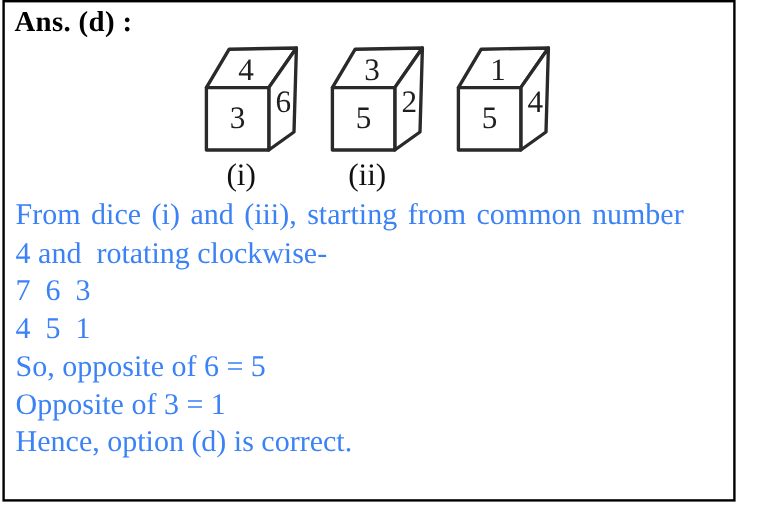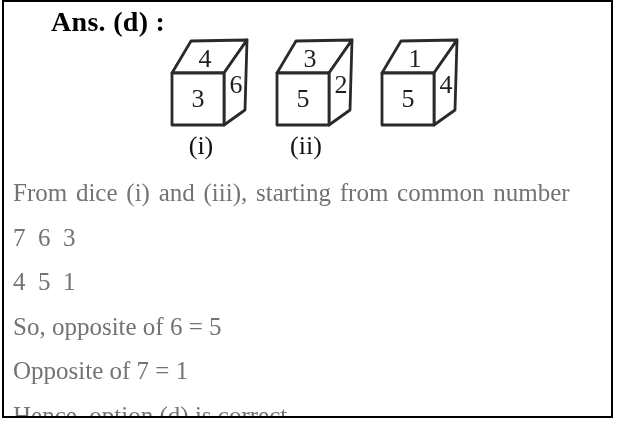--- a/index.html
+++ b/index.html
@@ -10,46 +10,44 @@
   }
   .answer-box{
     position:absolute;left:2px;top:0;
     width:607px;height:414px;
     border:2px solid #000;
     background:#fff;
     overflow:hidden;
   }
   .ans-header{
     position:absolute;left:8px;top:4px;
-    font-size:28px;font-weight:bold;color:#000;
+    font-size:24px;font-weight:bold;color:#000;
     letter-spacing:.3px;
     white-space:pre;
-    margin-left:39px;
   }
   .dice-row{
     position:absolute;left:155px;top:28px;
     display:flex;gap:10px;
   }
   .die{width:95px;}
   .die svg{display:block;}
   .die-label{
     width:84px;text-align:center;margin-top:1px;
     font-size:26px;color:#111;
   }
   .cube-num{
     font-family:"Liberation Serif","DejaVu Serif",serif;
     font-size:26px;fill:#1f1f1f;
   }
   .text-block{
     position:absolute;left:9px;top:162px;width:598px;
   }
   .text-line{
-    font-size:25px;line-height:31.5px;color:#737373;
+    font-size:25px;line-height:31.5px;color:#3b82f6;
     white-space:pre;
-    margin-top:13px;
   }
   .line-justify{word-spacing:2.5px;}
 </style>
 </head>
 <body>
 
 <div class="answer-box">
 
   <div class="ans-header">Ans. (d) :</div>
 
@@ -87,20 +85,21 @@
         <text class="cube-num" x="46" y="37" text-anchor="middle">1</text>
         <text class="cube-num" x="39" y="77" text-anchor="middle">5</text>
         <text class="cube-num" x="77" y="63" text-anchor="middle">4</text>
       </svg>
     </div>
 
   </div>
 
   <div class="text-block">
     <div class="text-line line-justify">From dice (i) and (iii), starting from common number</div>
+    <div class="text-line">4 and  rotating clockwise-</div>
     <div class="text-line">7  6  3</div>
     <div class="text-line">4  5  1</div>
     <div class="text-line">So, opposite of 6 = 5</div>
-    <div class="text-line">Opposite of 7 = 1</div>
+    <div class="text-line">Opposite of 3 = 1</div>
     <div class="text-line">Hence, option (d) is correct.</div>
   </div>
 
 </div>
 
 </body></html>

